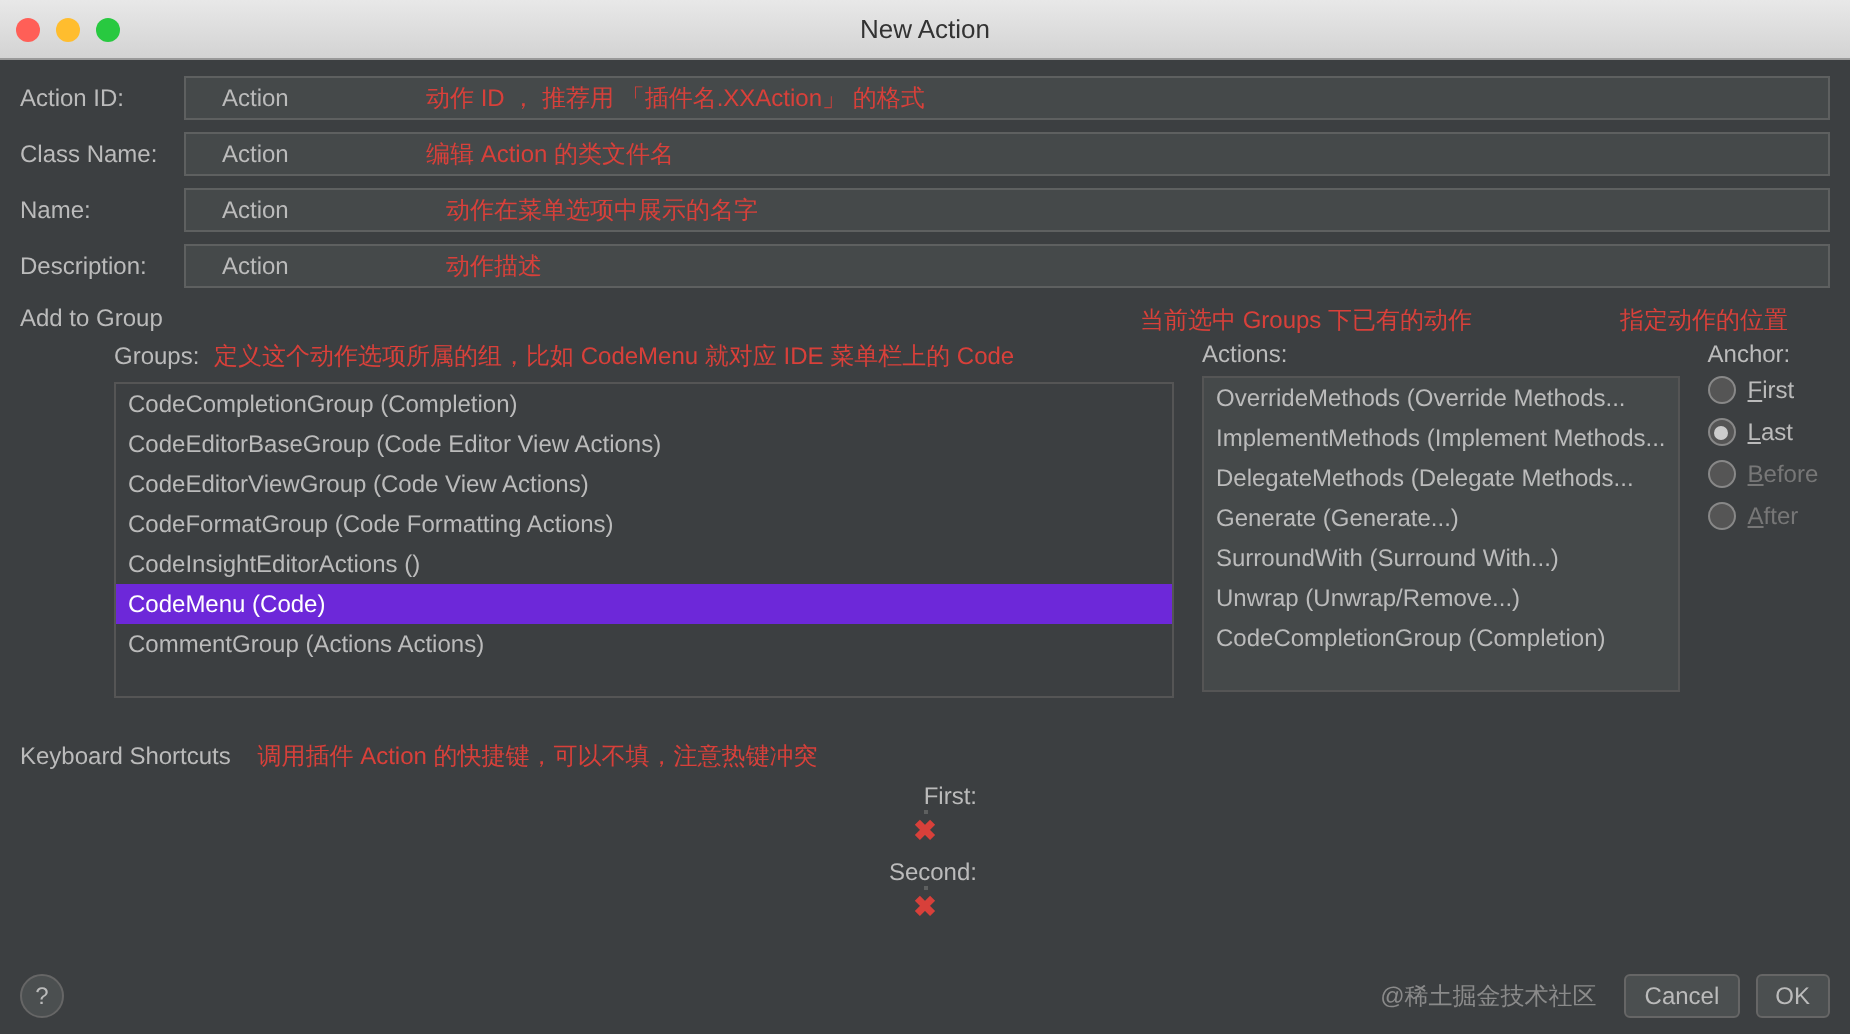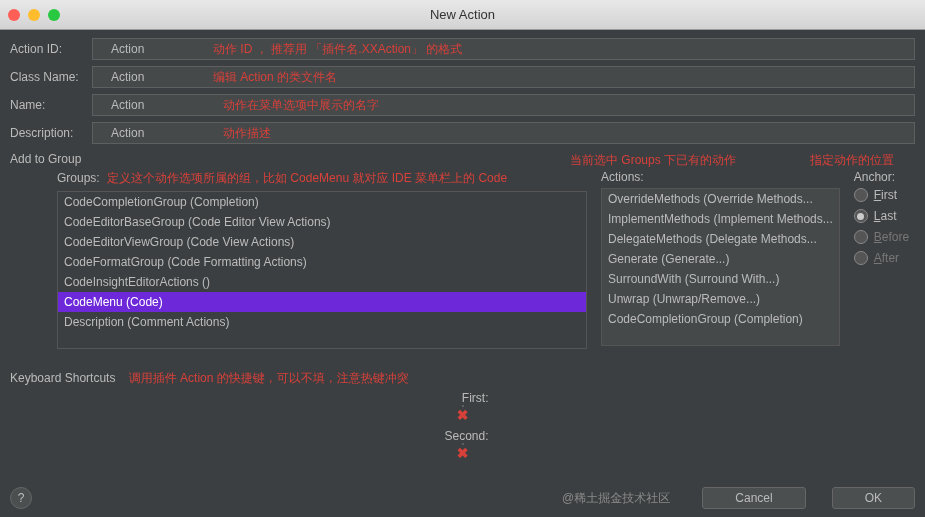--- a/index.html
+++ b/index.html
@@ -77,23 +77,23 @@
 .bottom-row {
   position: absolute; bottom: 8px; left: 10px; right: 10px;
   display: flex; align-items: center; justify-content: space-between;
 }
 .help-btn {
   width: 22px; height: 22px; border-radius: 50%;
   background: #4b4f50; border: 1px solid #666;
   display: flex; align-items: center; justify-content: center;
   color: #bbb; cursor: pointer;
 }
-.btns { display: flex; gap: 26px; align-items: center; }
+.btns { display: flex; gap: 8px; align-items: center; }
 .btn {
-  padding: 3px 32px; border: 1px solid #666; background: #4b4f50;
+  padding: 3px 9px; border: 1px solid #666; background: #4b4f50;
   color: #bbb; border-radius: 3px; cursor: pointer;
 }
 .watermark { color: #8a8a8a; font-size: 12px; margin-right: 6px; }
 .kb-label { display: inline-block; margin: 10px 0 6px; color: #bbb; }
 </style>
 </head>
 <body>
 
 <div class="titlebar">
   <div class="traffic">
@@ -147,21 +147,21 @@
         <span>Groups:</span>
         <span class="annotation" style="position:static;margin-left:4px">定义这个动作选项所属的组，比如 CodeMenu 就对应 IDE 菜单栏上的 Code</span>
       </div>
       <div class="listbox" id="groups-list">
           <div class="list-item">CodeCompletionGroup (Completion)</div>
           <div class="list-item">CodeEditorBaseGroup (Code Editor View Actions)</div>
           <div class="list-item">CodeEditorViewGroup (Code View Actions)</div>
           <div class="list-item">CodeFormatGroup (Code Formatting Actions)</div>
           <div class="list-item">CodeInsightEditorActions ()</div>
           <div class="list-item selected">CodeMenu (Code)</div>
-          <div class="list-item">Description (Comment Actions)</div>
+          <div class="list-item">CommentGroup (Actions Actions)</div>
         </div>
     </div>
     <div class="col-actions">
       <div class="col-label">Actions:</div>
       <div class="listbox actions" id="actions-list">
           <div class="list-item">OverrideMethods (Override Methods...</div>
           <div class="list-item">ImplementMethods (Implement Methods...</div>
           <div class="list-item">DelegateMethods (Delegate Methods...</div>
           <div class="list-item">Generate (Generate...)</div>
           <div class="list-item">SurroundWith (Surround With...)</div>

